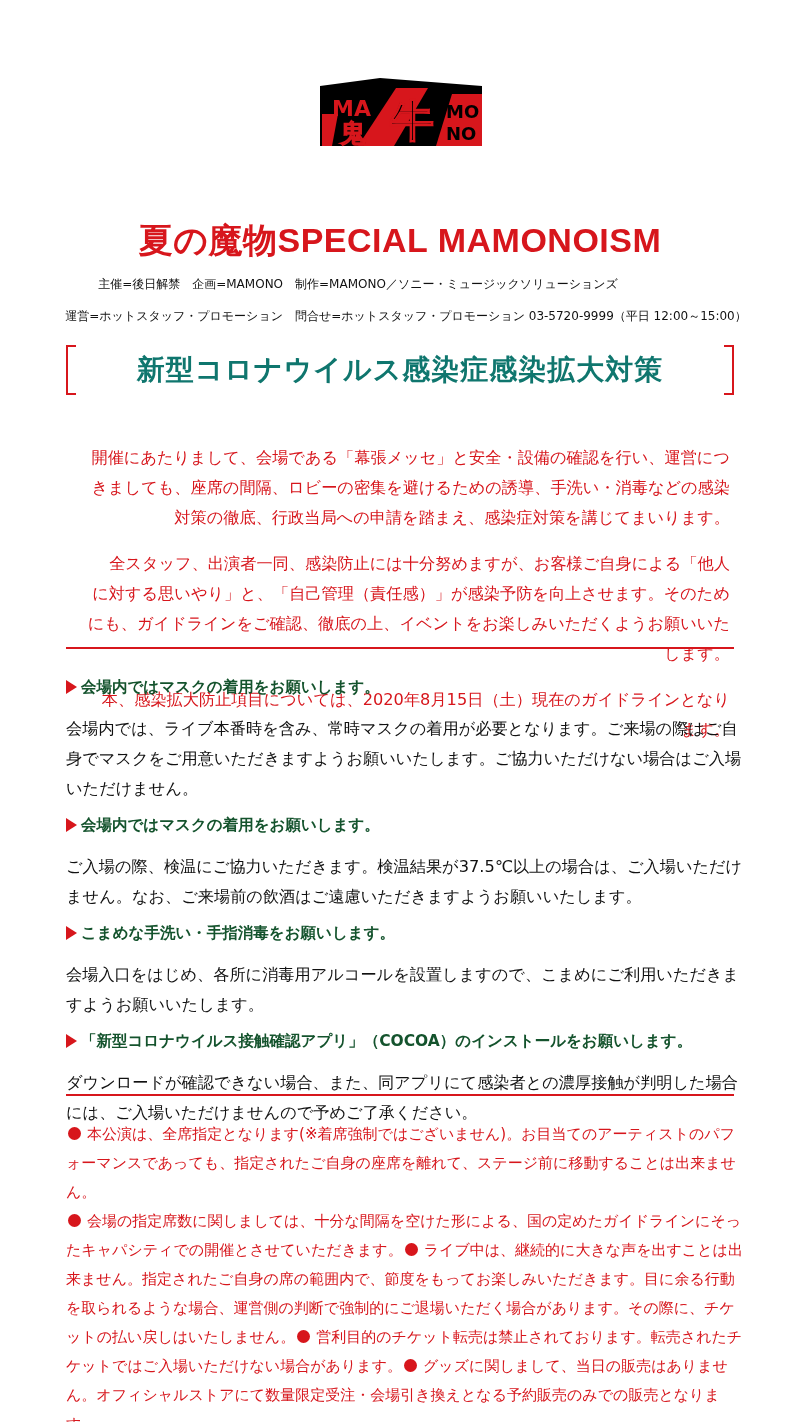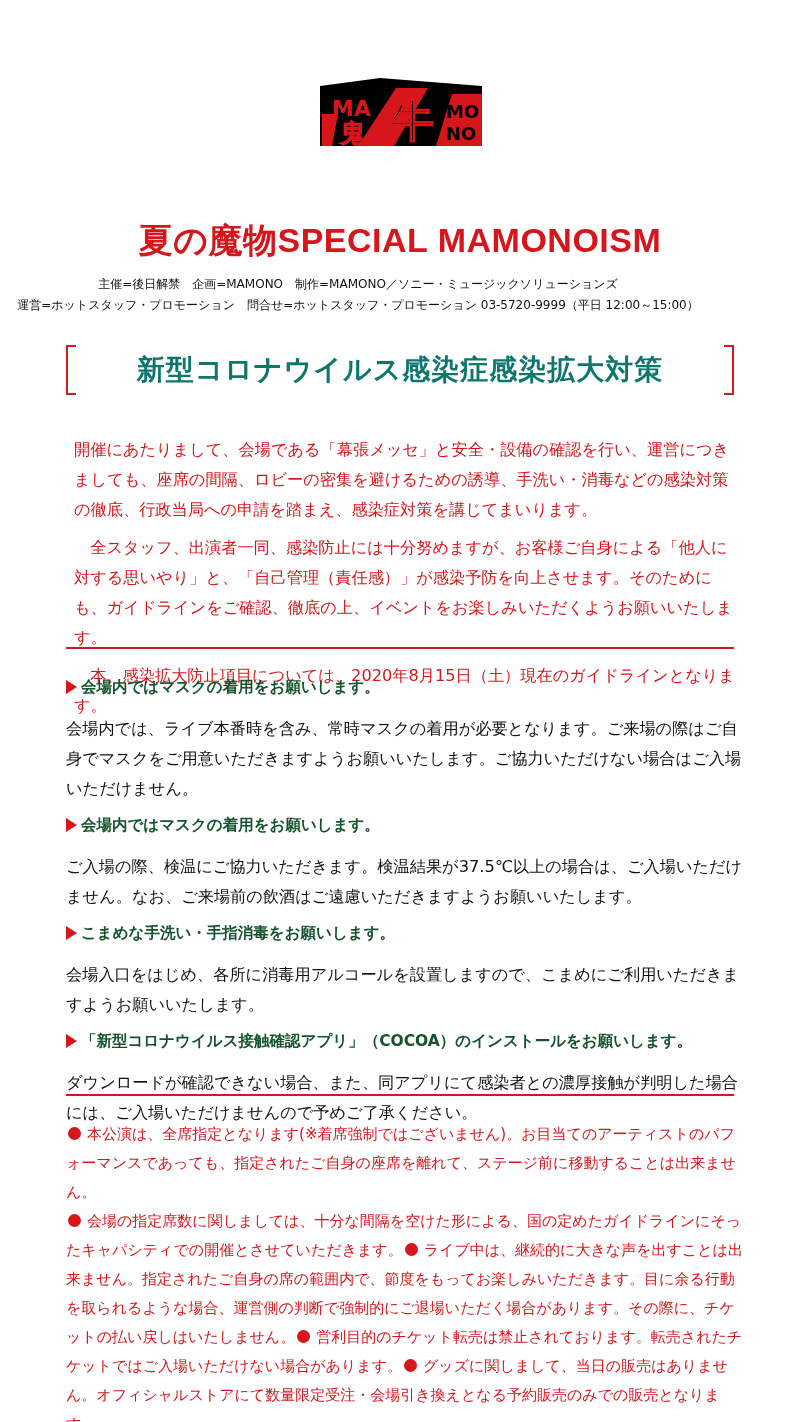--- a/index.html
+++ b/index.html
@@ -6,33 +6,33 @@
   body { width: 800px; height: 1422px; position: relative; overflow: hidden;
          font-family: "DejaVu Sans", "Liberation Sans", sans-serif; color: #111; }
 
   .logo { position: absolute; left: 318px; top: 74px; width: 166px; height: 76px; }
 
   .title { position: absolute; left: 0; top: 218px; width: 800px; text-align: center;
            font-size: 34px; font-weight: bold; color: #d7161c; letter-spacing: 0.5px;
            font-family: "Liberation Sans", "DejaVu Sans", sans-serif; }
   .credits { position: absolute; left: 0; width: 716px; text-align: center; font-size: 12px; color: #111; }
   .credits.l1 { top: 276px; }
-  .credits.l2 { top: 297px; }
+  .credits.l2 { top: 308px; padding-left: 48px; }
 
   .banner { position: absolute; left: 66px; top: 345px; width: 668px; height: 50px; }
   .bracket-l, .bracket-r { position: absolute; top: 0; width: 10px; height: 50px;
           border-top: 2px solid #d7161c; border-bottom: 2px solid #d7161c; box-sizing: border-box; }
   .bracket-l { left: 0; border-left: 2px solid #d7161c; }
   .bracket-r { right: 0; border-right: 2px solid #d7161c; }
   .banner-text { position: absolute; left: 0; top: 6px; width: 100%; text-align: center;
           font-size: 28px; font-weight: bold; color: #0f766e; letter-spacing: 1px; }
 
   .intro { position: absolute; left: 66px; top: 427px; width: 680px; font-size: 16.2px;
            line-height: 30px; color: #d7161c; }
-  .intro p { margin: 8px; }
+  .intro p { margin: 16px; text-align: right; }
   .intro p.indent { text-indent: 1em; }
 
   .divider { position: absolute; left: 66px; width: 668px; height: 2px; background: #d7161c; }
   .divider.d1 { top: 647px; }
   .divider.d2 { top: 1094px; }
 
   .rules { position: absolute; left: 66px; top: 674px; width: 680px; }
   .rule { margin-bottom: 8px; }
   .rule-head { font-size: 15.5px; font-weight: bold; color: #14532d; line-height: 26px; display: flex; align-items: center; }
   .tri { display: inline-block; width: 0; height: 0; border-top: 7px solid transparent;

